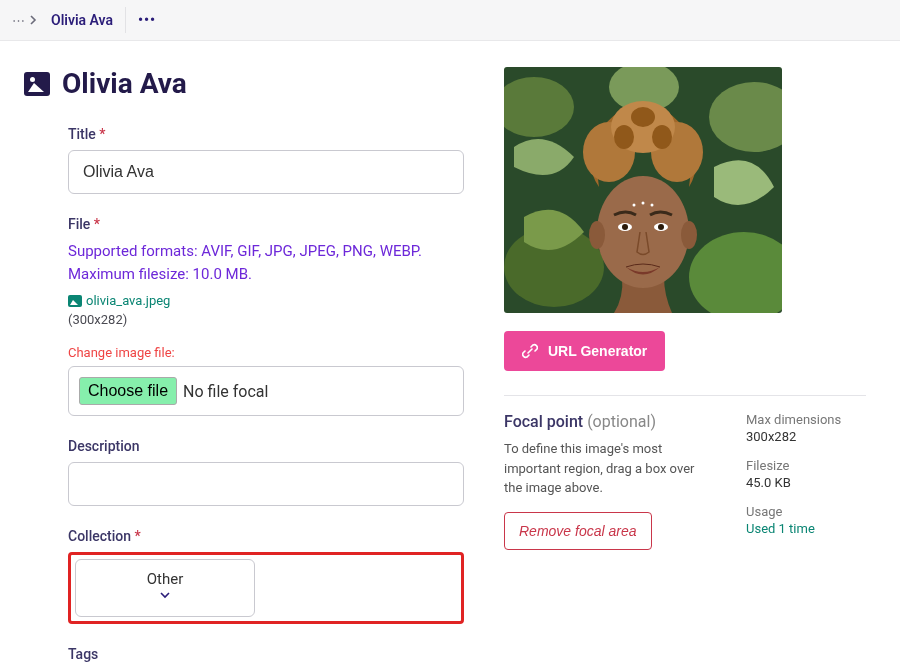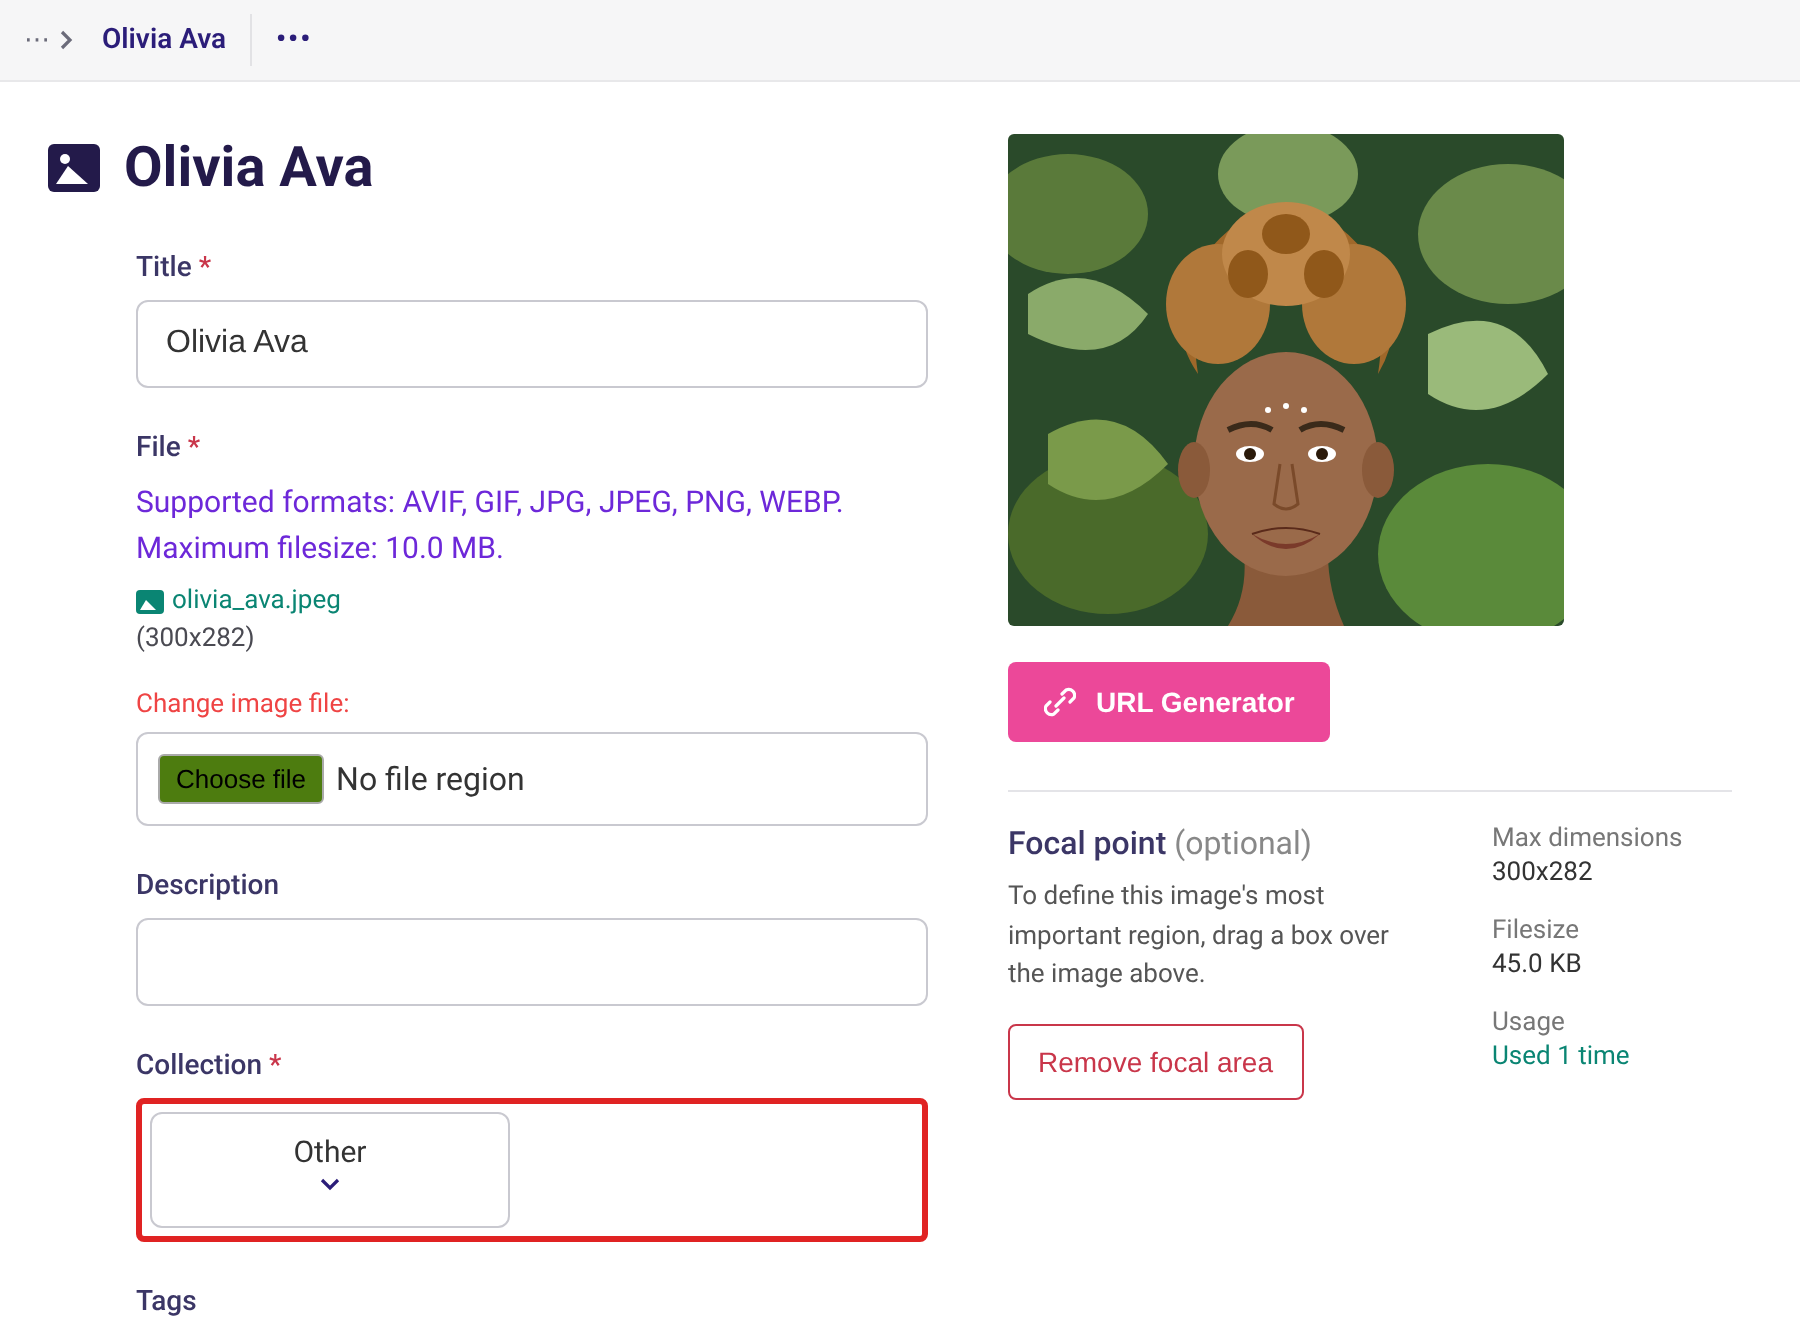--- a/index.html
+++ b/index.html
@@ -90,23 +90,23 @@
       border: 1px solid #c9c9d0;
       border-radius: 6px;
       padding: 10px 10px;
       display: flex;
       align-items: center;
       gap: 6px;
       font-size: 16px;
       color: #333;
     }
     .file-chooser button {
-      font-size: 13px;
+      font-size: 16px;
       border: 1px solid #aaa;
-      background: #4d7c0f;
+      background: #86efac;
       padding: 4px 8px;
       border-radius: 3px;
     }
     .select-wrap-outline {
       border: 3px solid #e02323;
       border-radius: 4px;
       padding: 2px;
       margin-top: 2px;
     }
     .select-inner {
@@ -159,20 +159,21 @@
     .focal-title { font-size: 16px; color: #3b3666; font-weight: 500; margin-bottom: 8px; }
     .focal-title .opt { color: #888; font-weight: 400; }
     .focal-desc { font-size: 13px; color: #555; line-height: 1.5; margin-bottom: 14px; }
     .remove-focal-btn {
       border: 1px solid #c9364a;
       color: #c9364a;
       background: #fff;
       padding: 10px 14px;
       font-size: 14px;
       border-radius: 4px;
+      font-style: italic;
     }
     .focal-right { flex: 0 0 120px; font-size: 13px; }
     .meta-label { color: #777; margin-bottom: 2px; }
     .meta-val { color: #333; margin-bottom: 14px; }
     .meta-val a { color: #0a8573; text-decoration: none; }
     .tags-input-wrap { position: relative; }
   </style>
 </head>
 <body>
 
@@ -210,21 +211,21 @@
         </label>
         <div class="help">Supported formats: AVIF, GIF, JPG, JPEG, PNG, WEBP. Maximum filesize: 10.0 MB.</div>
         <div class="file-link">
           <span class="mini-icon"></span>
           <a href="#">olivia_ava.jpeg</a>
         </div>
         <div class="dims">(300x282)</div>
         <label class="change-label">Change image file:</label>
         <div class="file-chooser">
           <button>Choose file</button>
-          <span>No file region</span>
+          <span>No file focal</span>
         </div>
       </div>
 
       <div class="field">
         <label class="label">Description</label>
         <input class="text-input" value="" style="">
       </div>
 
       <div class="field">
         <label class="label">

